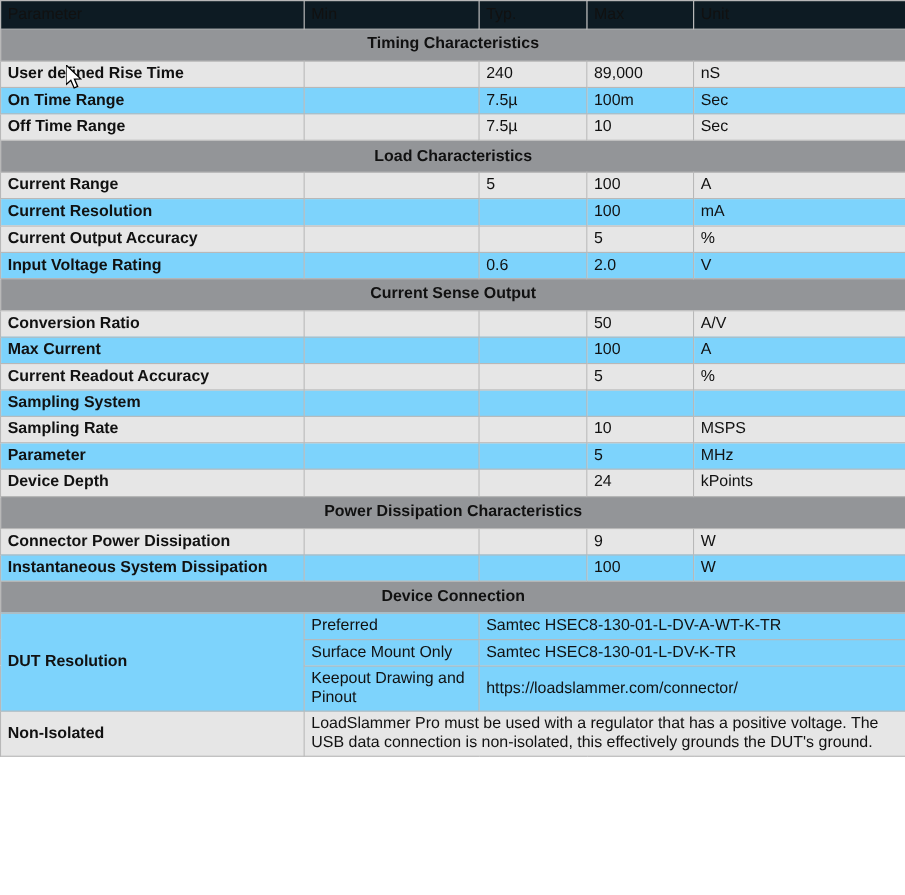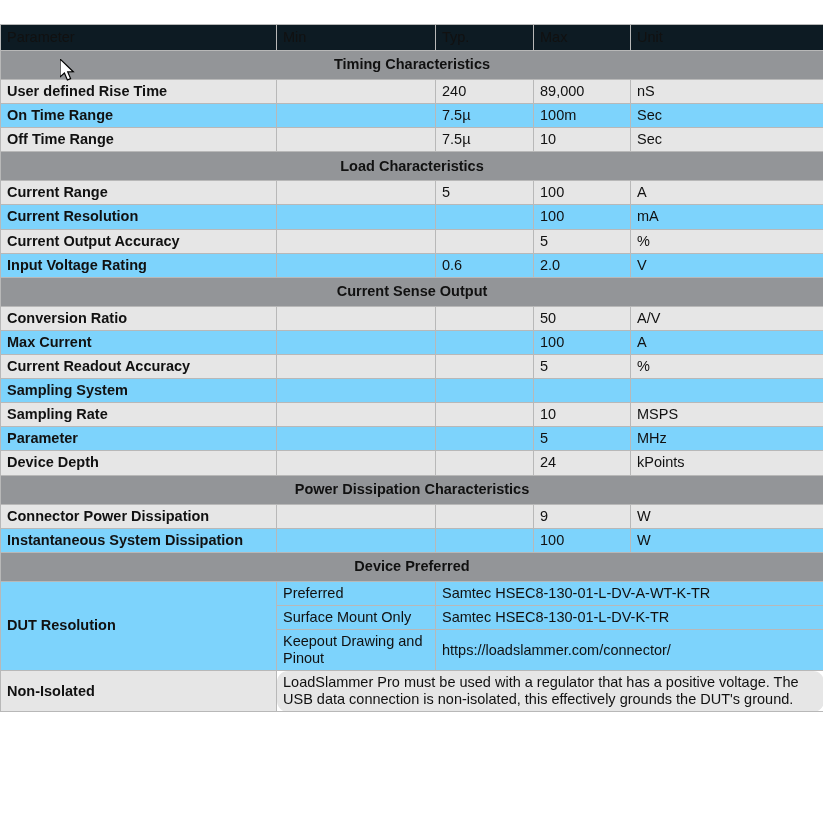--- a/index.html
+++ b/index.html
@@ -8,21 +8,20 @@
     width: 823px; height: 814px;
     background: #ffffff;
     font-family: "Liberation Sans", sans-serif;
     overflow: hidden;
   }
   #spec-table {
     width: 823px;
     border-collapse: collapse;
     table-layout: fixed;
     position: relative;
-    margin-top: 24px;
   }
   #spec-table td, #spec-table th {
     border: 1px solid #b8b8b8;
     padding: 3px 6px;
     vertical-align: middle;
     font-size: 14.5px;
     color: #111111;
     line-height: 1.18;
   }
   
@@ -65,21 +64,21 @@
   td.val, td.unit { font-weight: 400; }
 
   
   td.subhead, td.subval, td.note {
     font-weight: 400;
     font-size: 14.5px;
     color: #1a1a1a;
     line-height: 1.25;
   }
   td.subval { font-size: 15px; }
-  td.note { line-height: 1.35; border-radius: 11px; }
+  td.note { line-height: 1.35; }
 
   
   #cursor {
     position: absolute;
     left: 60px; top: 59px;
     width: 16px; height: 24px;
     pointer-events: none;
     z-index: 50;
   }
 </style>
@@ -220,21 +219,21 @@
         <td class="unit">W</td>
       </tr>
       <tr class="plain">
         <td class="param">Instantaneous System Dissipation</td>
         <td class="val"></td>
         <td class="val"></td>
         <td class="val">100</td>
         <td class="unit">W</td>
       </tr>
       <tr class="band-row">
-        <td class="section-band" colspan="5">Device Preferred</td>
+        <td class="section-band" colspan="5">Device Connection</td>
       </tr>
       <tr class="plain">
         <td class="param" rowspan="3">DUT Resolution</td>
         <td class="subhead">Preferred</td>
         <td class="subval" colspan="3">Samtec HSEC8-130-01-L-DV-A-WT-K-TR</td>
       </tr>
       <tr class="plain">
         <td class="subhead">Surface Mount Only</td>
         <td class="subval" colspan="3">Samtec HSEC8-130-01-L-DV-K-TR</td>
       </tr>

